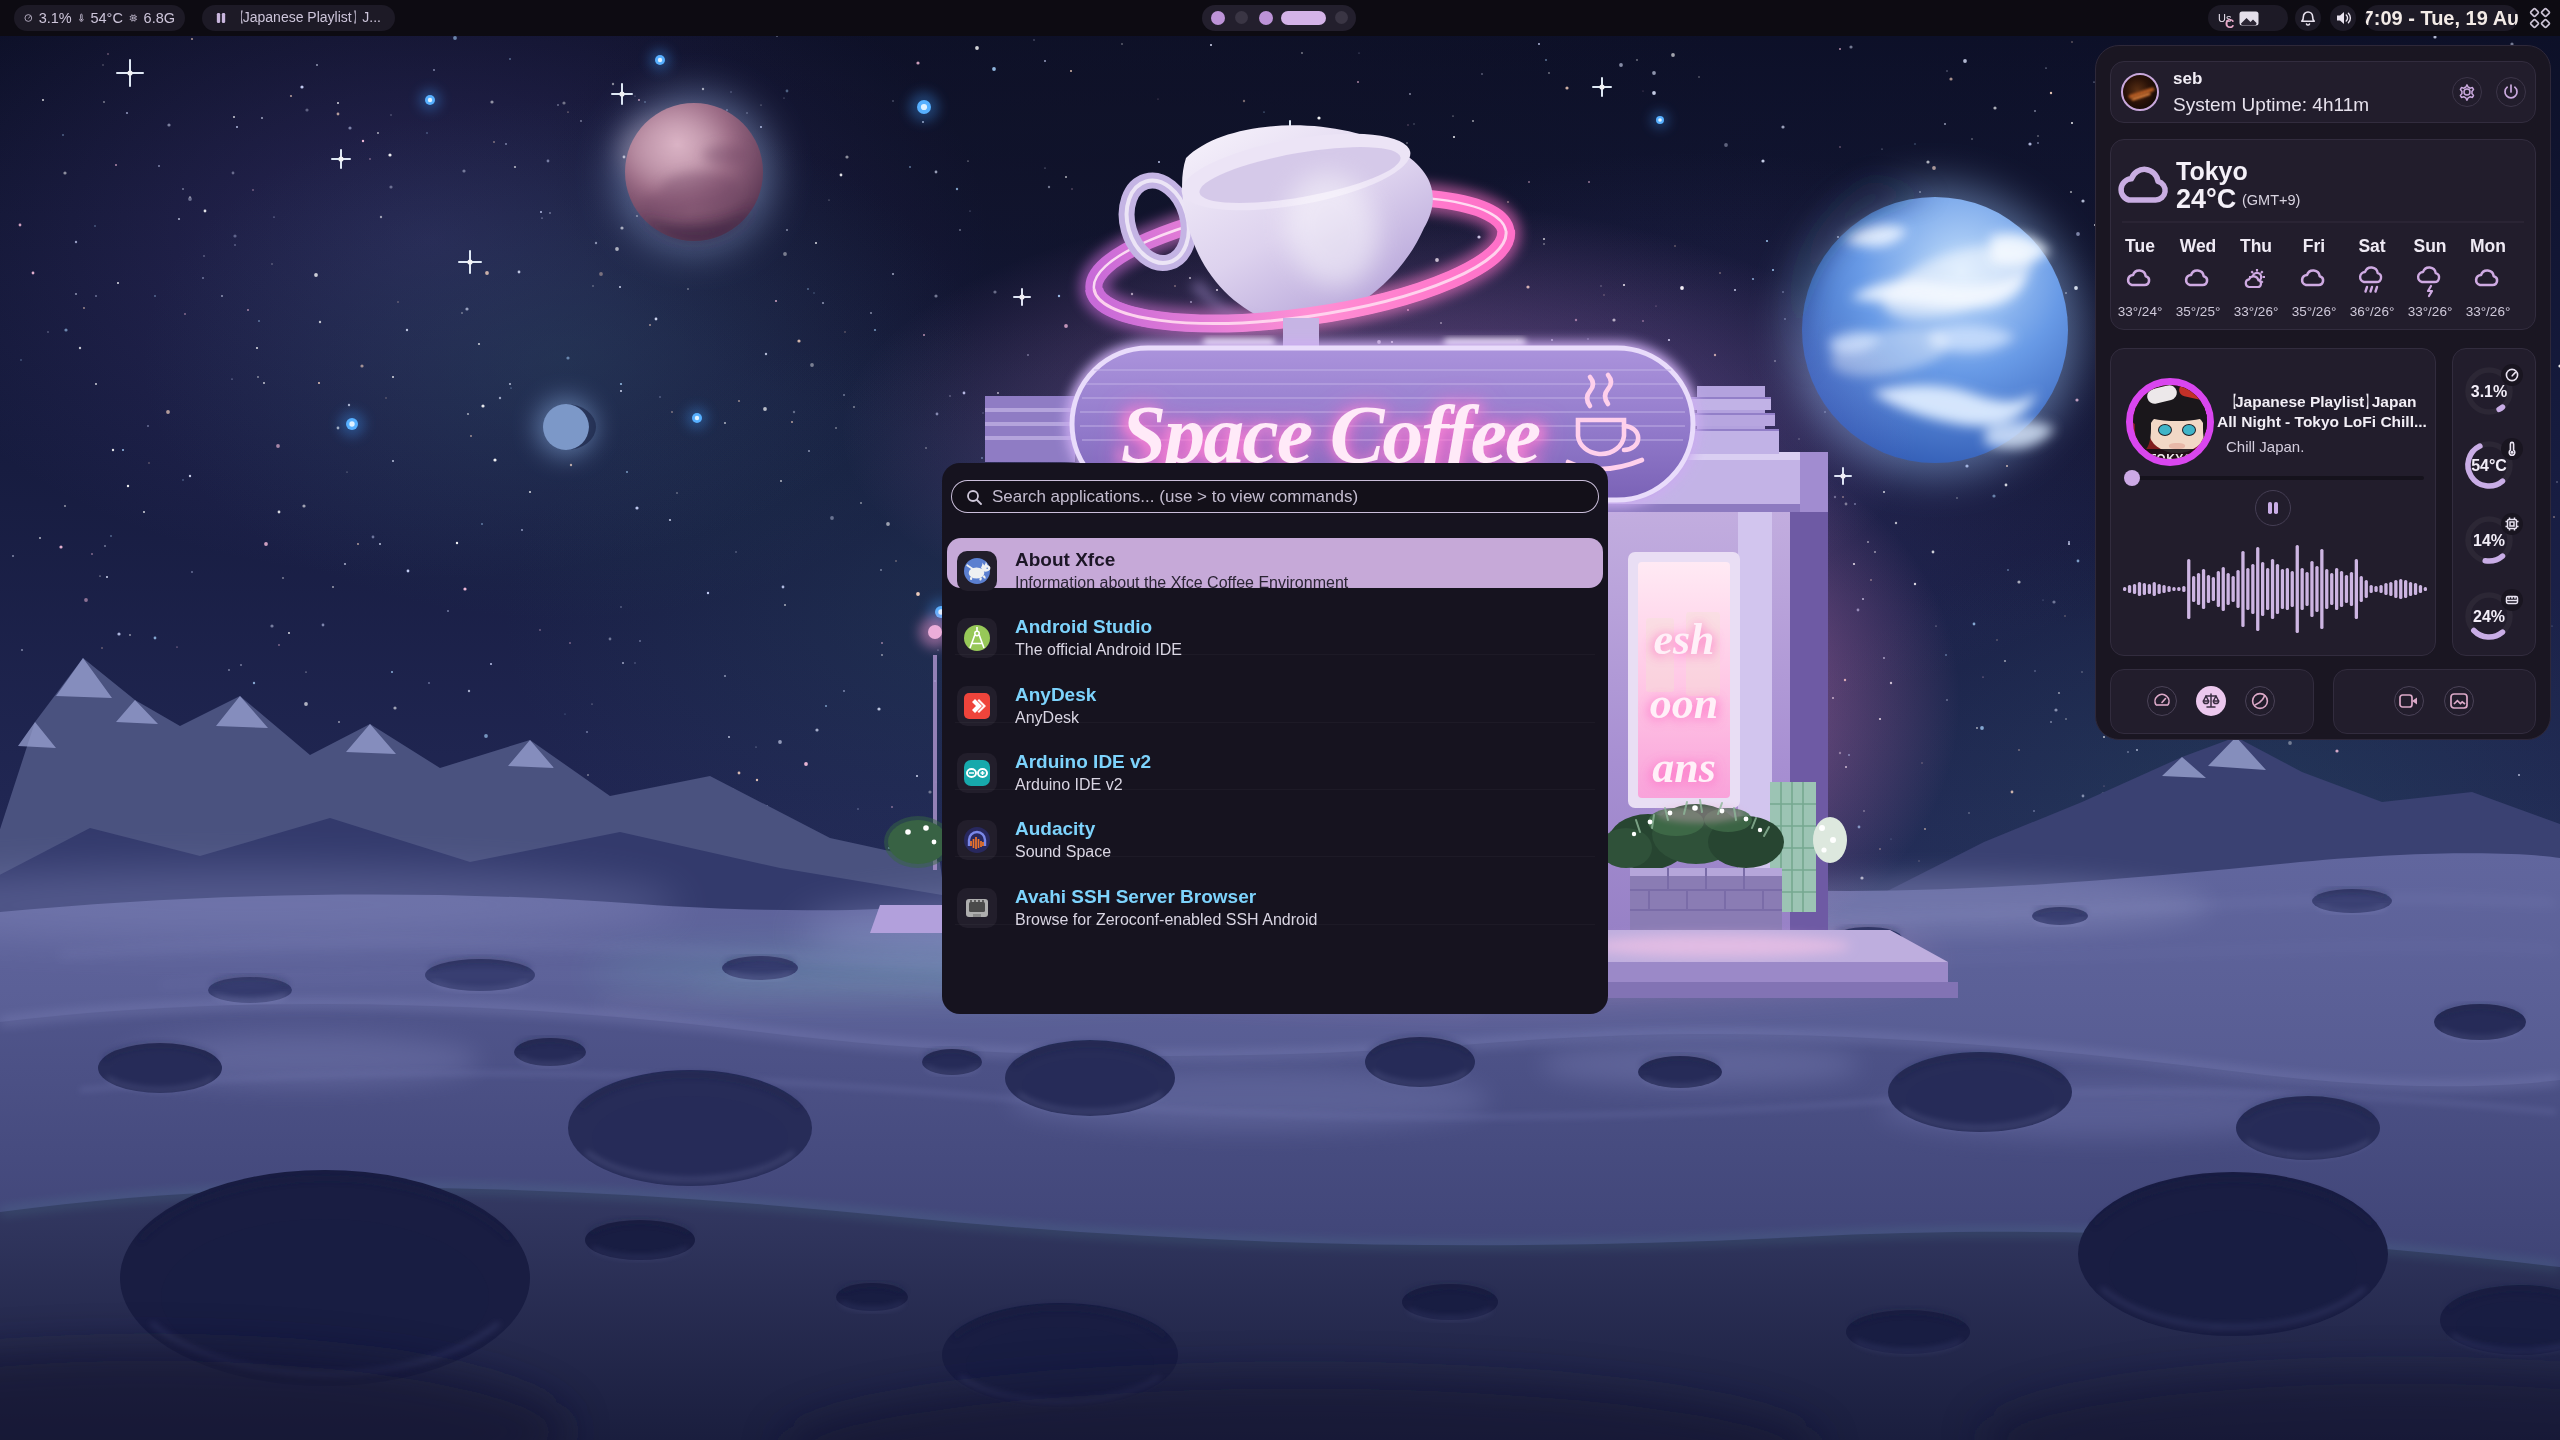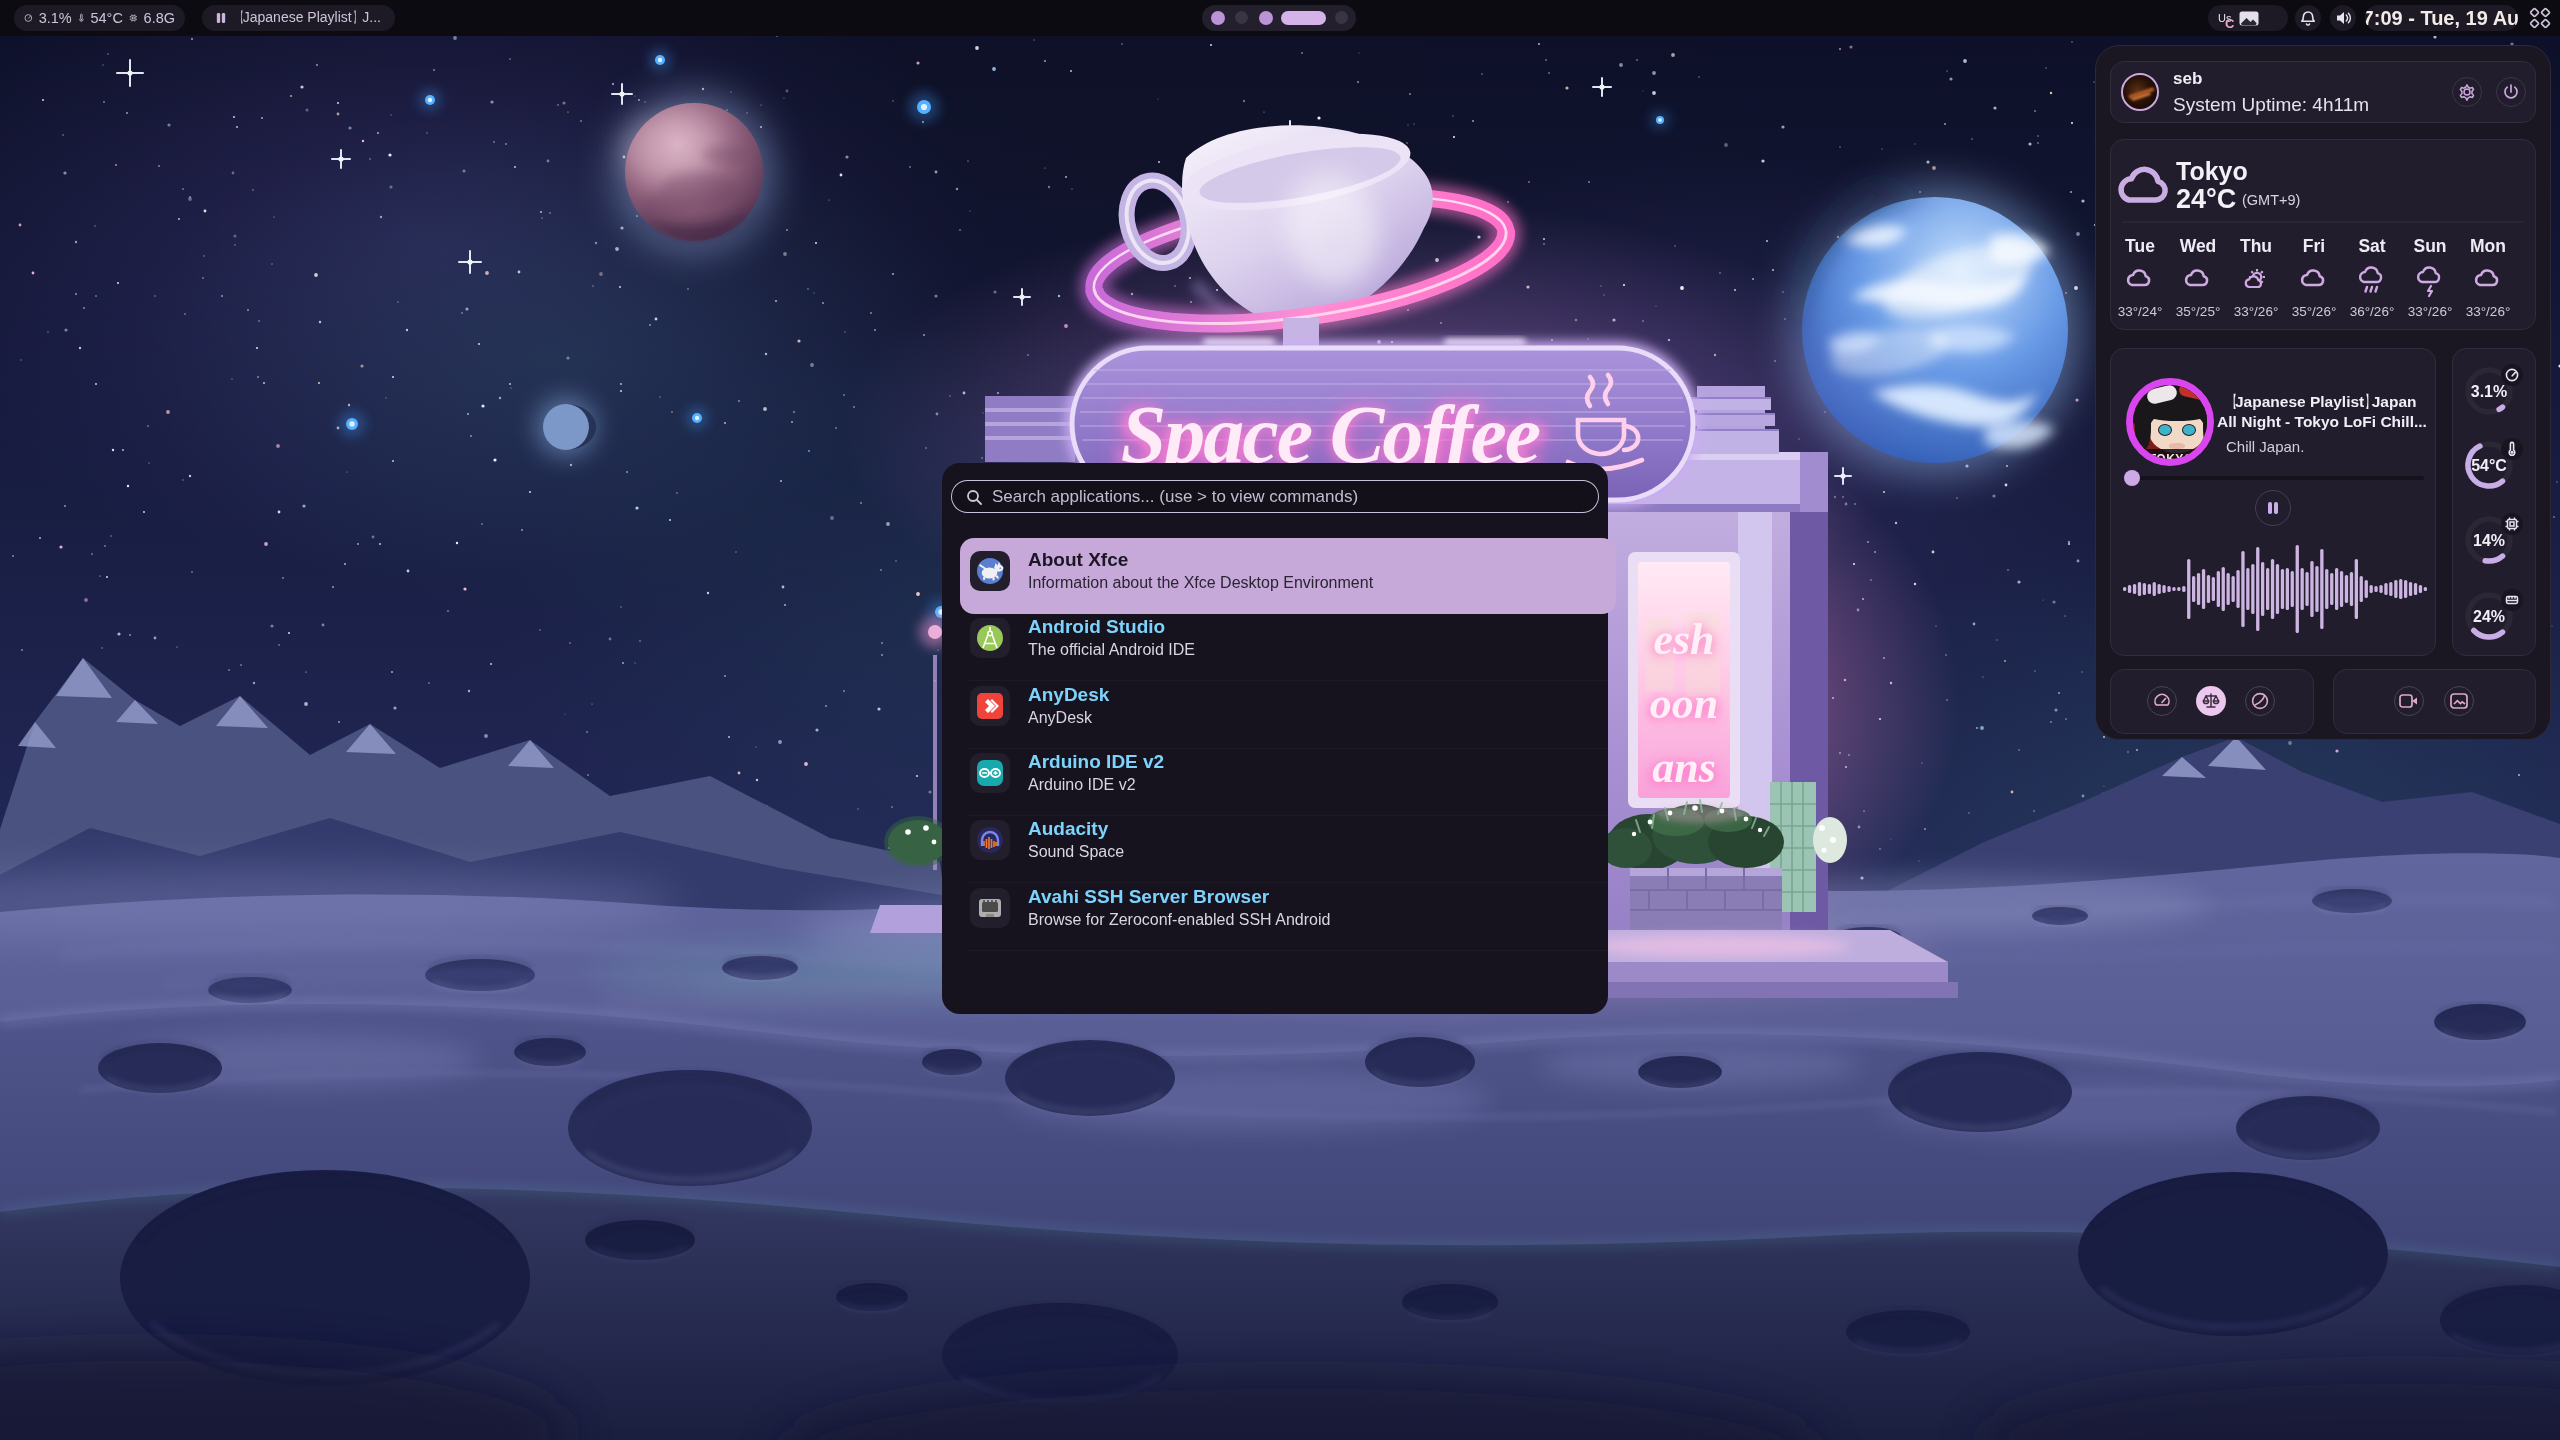--- a/index.html
+++ b/index.html
@@ -2,21 +2,21 @@
 <html><head><meta charset="utf-8">
 <style>
 *{margin:0;padding:0;box-sizing:border-box}
 html,body{width:2560px;height:1440px;overflow:hidden;background:#10142e;font-family:"Liberation Sans",sans-serif}
 .abs{position:absolute}
 #bar{position:absolute;left:0;top:0;width:2560px;height:36px;background:#0d0b12}
 .pill{position:absolute;top:5px;height:26px;background:#1d1a26;border-radius:13px;display:flex;align-items:center;color:#cdc5da;font-size:14.5px;white-space:nowrap;overflow:hidden}
 .circ{position:absolute;top:5px;width:26px;height:26px;background:#1d1a26;border-radius:50%;display:flex;align-items:center;justify-content:center}
 #launcher{position:absolute;left:942px;top:463px;width:666px;height:551px;background:#16131f;border-radius:18px}
 #search{position:absolute;left:9px;top:17px;width:648px;height:33px;border:1.5px solid rgba(219,206,236,0.92);border-radius:17px;background:#131019;display:flex;align-items:center;color:#c3bccf;font-size:17px}
-.row{position:absolute;left:18px;width:656px;height:76px}
+.row{position:absolute;left:5px;width:656px;height:50px}
 .row .ic{position:absolute;left:10px;top:13px;width:40px;height:40px;border-radius:10px;background:#221e2b;display:flex;align-items:center;justify-content:center}
 .row .t{position:absolute;left:68px;top:11px;font-size:19px;font-weight:bold;color:#7dd3fc}
 .row .s{position:absolute;left:68px;top:36px;font-size:16px;color:#d9d5e2}
 #row0{background:#c6a9d8;border-radius:14px}
 #row0 .t{color:#1c1626}#row0 .s{color:#2a2433}
 #sidebar{position:absolute;left:2095px;top:45px;width:456px;height:695px;background:#1a1622;border-radius:24px;border:1px solid #2e2839}
 .card{position:absolute;background:#221d2c;border:1px solid #322c3e;border-radius:14px}
 .jb{display:inline-block;transform:scaleX(0.42);width:0.6em;margin:0 -0.06em}
 </style></head><body>
 
@@ -1575,21 +1575,21 @@
             <ellipse cx="19.5" cy="22" rx="7.8" ry="5.6"></ellipse>
             <path d="M24,16.5 q2,-3.5 1.2,-5 l2.2,3 q1.8,-2.8 1.4,-4.2 l1.6,3.6 q2.6,0.8 3,2.6 q0.5,2.2 -2,3.4 q-3,1.4 -5.6,0.2 Z"></path>
             <rect x="13" y="26" width="2.2" height="3" rx="1"></rect>
             <rect x="22.5" y="26.5" width="2.2" height="3" rx="1" transform="rotate(18 23.6 28)"></rect>
             <path d="M27,24 q2.5,1.8 1.2,4 l-2.8,-2.2 Z"></path>
             <circle cx="30.2" cy="17.2" r="0.8" fill="#5b7fd0"></circle>
           </g>
         </svg>
       </div>
       <div class="t">About Xfce</div>
-      <div class="s">Information about the Xfce Desktop Environment</div>
+      <div class="s">Information about the Xfce Coffee Environment</div>
     </div>
 <div class="row" style="top:142.3px">
       <div class="ic">
         <svg width="40" height="40" viewBox="0 0 40 40" style="">
           <circle cx="20" cy="20" r="13" fill="#97c858"></circle>
           <g stroke="#fff" stroke-width="1.6" fill="none">
             <path d="M20,9 v5"></path>
             <circle cx="20" cy="15.5" r="2.2"></circle>
             <path d="M17.8,17 L13,30 M22.2,17 L27,30 M15,25.5 h10"></path>
           </g>

